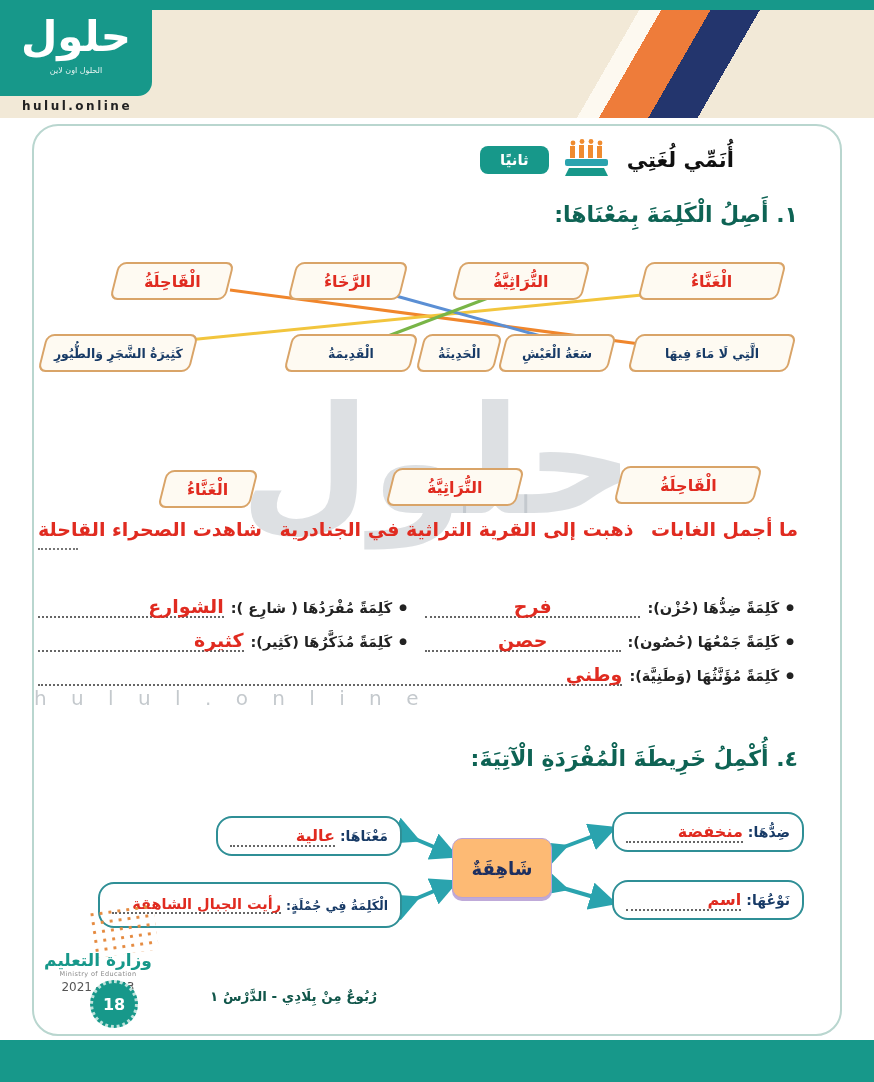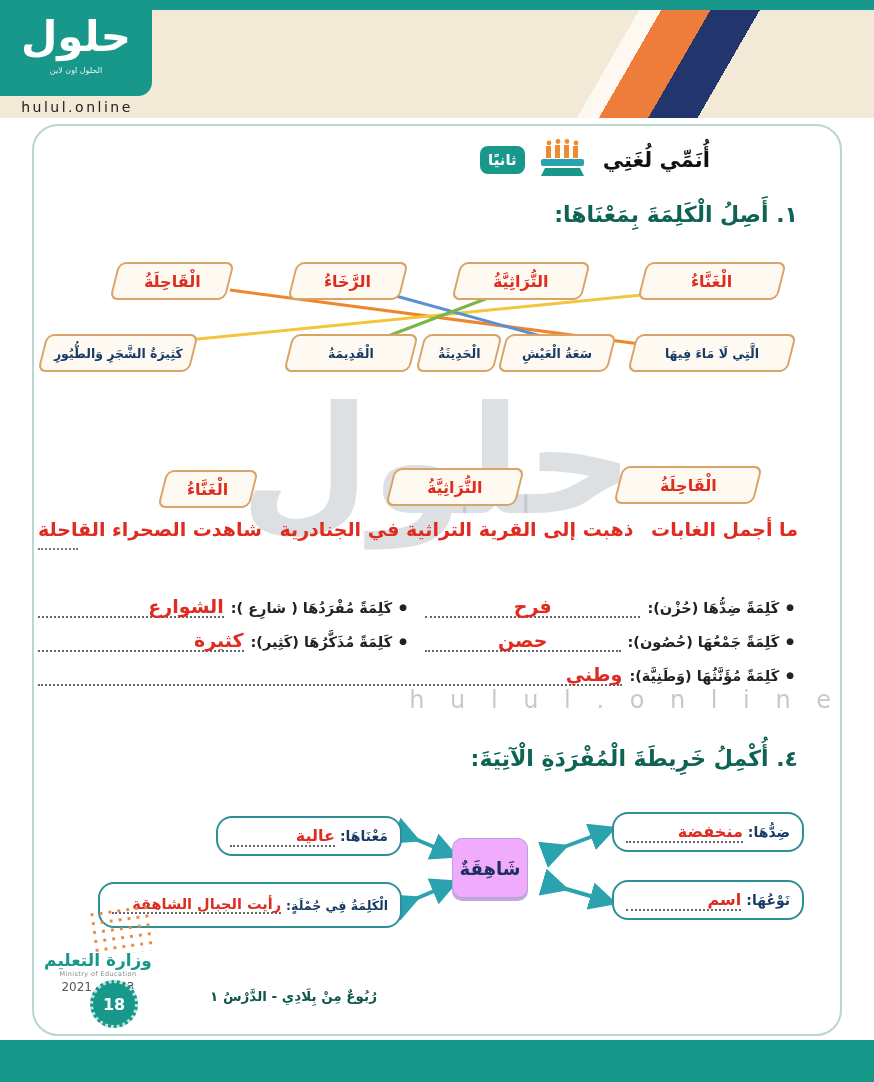--- a/index.html
+++ b/index.html
@@ -7,33 +7,33 @@
   body{position:relative;overflow:hidden;background:#fff;font-family:"DejaVu Sans",sans-serif}
 
   
   .hdr{position:absolute;left:0;top:0;width:874px;height:118px;background:#f2e9d7}
   .stripes{position:absolute;left:360px;top:0;width:480px;height:118px;
     background:linear-gradient(120deg,transparent 0 52%,#fdf9f0 52% 56%,#ee7c3a 56% 65%,#23356d 65% 74%,transparent 74% 100%)}
   .topbar{position:absolute;left:0;top:0;width:874px;height:10px;background:#17988a}
   .logo{position:absolute;left:0;top:0;width:152px;height:96px;background:#17988a;color:#fff;text-align:center;border-bottom-right-radius:14px;z-index:2}
   .logo .ar{font-size:42px;font-weight:bold;line-height:58px;margin-top:8px}
   .logo .tag{font-size:8px;letter-spacing:1px;opacity:.9}
-  .logo-url{position:absolute;left:4px;top:99px;width:146px;text-align:center;font-size:14px;letter-spacing:2.5px;color:#222;font-weight:normal}
+  .logo-url{position:absolute;left:4px;top:99px;width:146px;text-align:center;font-size:12px;letter-spacing:2.5px;color:#222;font-weight:bold}
 
   
   .page{position:absolute;left:32px;top:124px;width:810px;height:912px;background:#fff;border:2px solid #b9d6cf;border-radius:26px;direction:rtl;overflow:hidden}
   .botbar{position:absolute;left:0;top:1040px;width:874px;height:42px;background:#17988a}
 
   
   .wm-big{position:absolute;top:248px;left:0;width:100%;text-align:center;font-size:150px;font-weight:bold;color:rgba(125,135,145,.26);pointer-events:none}
-  .wm-small{position:absolute;top:560px;left:0;width:100%;text-align:right;font-size:24px;letter-spacing:9px;color:rgba(125,135,145,.45);pointer-events:none}
+  .wm-small{position:absolute;top:560px;left:0;width:100%;text-align:left;font-size:20px;letter-spacing:9px;color:rgba(125,135,145,.45);pointer-events:none}
 
   
   .trow{position:absolute;top:12px;left:446px;display:flex;direction:ltr;align-items:center;gap:12px}
-  .badge{background:#17988a;color:#fff;font-size:15px;font-weight:bold;padding:5px 8px;border-radius:8px}
+  .badge{background:#17988a;color:#fff;font-size:15px;font-weight:bold;padding:5px 20px;border-radius:8px}
   .ptitle{font-size:21px;font-weight:bold;color:#101010;white-space:nowrap}
 
   .h2{position:absolute;right:42px;color:#0e6354;font-size:22px;font-weight:bold;white-space:nowrap}
 
   
   .pbox{position:absolute;height:38px;border:2px solid #d9a468;border-radius:8px;background:#fefaf2;transform:skewX(-14deg);display:flex;align-items:center;justify-content:center}
   .pbox>span{transform:skewX(14deg);white-space:nowrap;font-weight:bold}
   .pbox.word>span{color:#e02b20;font-size:16px}
   .pbox.meaning>span{color:#173a66;font-size:12.5px}
 
@@ -54,21 +54,21 @@
   .q3i.full{grid-column:1/-1}
 
   
   .map{position:absolute;top:684px;left:0;width:806px;height:140px}
   .map svg{position:absolute;inset:0;pointer-events:none}
   .node{position:absolute;border:2px solid #2f8f96;border-radius:16px;background:#fff;display:flex;align-items:center;gap:5px;padding:0 12px;font-weight:bold;color:#173a66;font-size:14px;white-space:nowrap}
   .node .blank{flex:1;border-bottom:2px dotted #666;text-align:right;min-width:20px}
   .node .blank b{color:#e02b20;font-size:16px}
   .node.sent{font-size:12.5px}
   .node.sent .blank b{font-size:14.5px}
-  .center{position:absolute;left:418px;top:28px;width:76px;height:60px;background:#f0abfc;border:1px solid #b9a2d8;border-radius:10px;box-shadow:0 3px 0 #bfaad9;display:flex;align-items:center;justify-content:center;font-weight:bold;font-size:18px;color:#1d2f60}
+  .center{position:absolute;left:418px;top:28px;width:100px;height:60px;background:#fdba74;border:1px solid #b9a2d8;border-radius:10px;box-shadow:0 3px 0 #bfaad9;display:flex;align-items:center;justify-content:center;font-weight:bold;font-size:18px;color:#1d2f60}
   .ddots{position:absolute;left:56px;top:96px;width:66px;height:48px;background-image:radial-gradient(#e58a3f 1.4px,transparent 1.5px);background-size:9px 9px;transform:rotate(-8deg)}
 
   
   .ministry{position:absolute;left:8px;top:824px;width:112px;text-align:center;direction:ltr}
   .ministry .mar{color:#17988a;font-size:17px;font-weight:bold}
   .ministry .men{color:#8a8a8a;font-size:6.5px;letter-spacing:.4px}
   .ministry .myr{color:#555;font-size:12px;margin-top:2px}
   .pbadge{position:absolute;left:56px;top:854px;width:48px;height:48px;border-radius:50%;background:#17988a;color:#fff;display:flex;align-items:center;justify-content:center;font-size:16px;font-weight:bold;border:3px dotted #bfe3dc}
   .lesson{position:absolute;left:176px;top:862px;color:#11564a;font-size:13.5px;font-weight:bold}
 </style>

